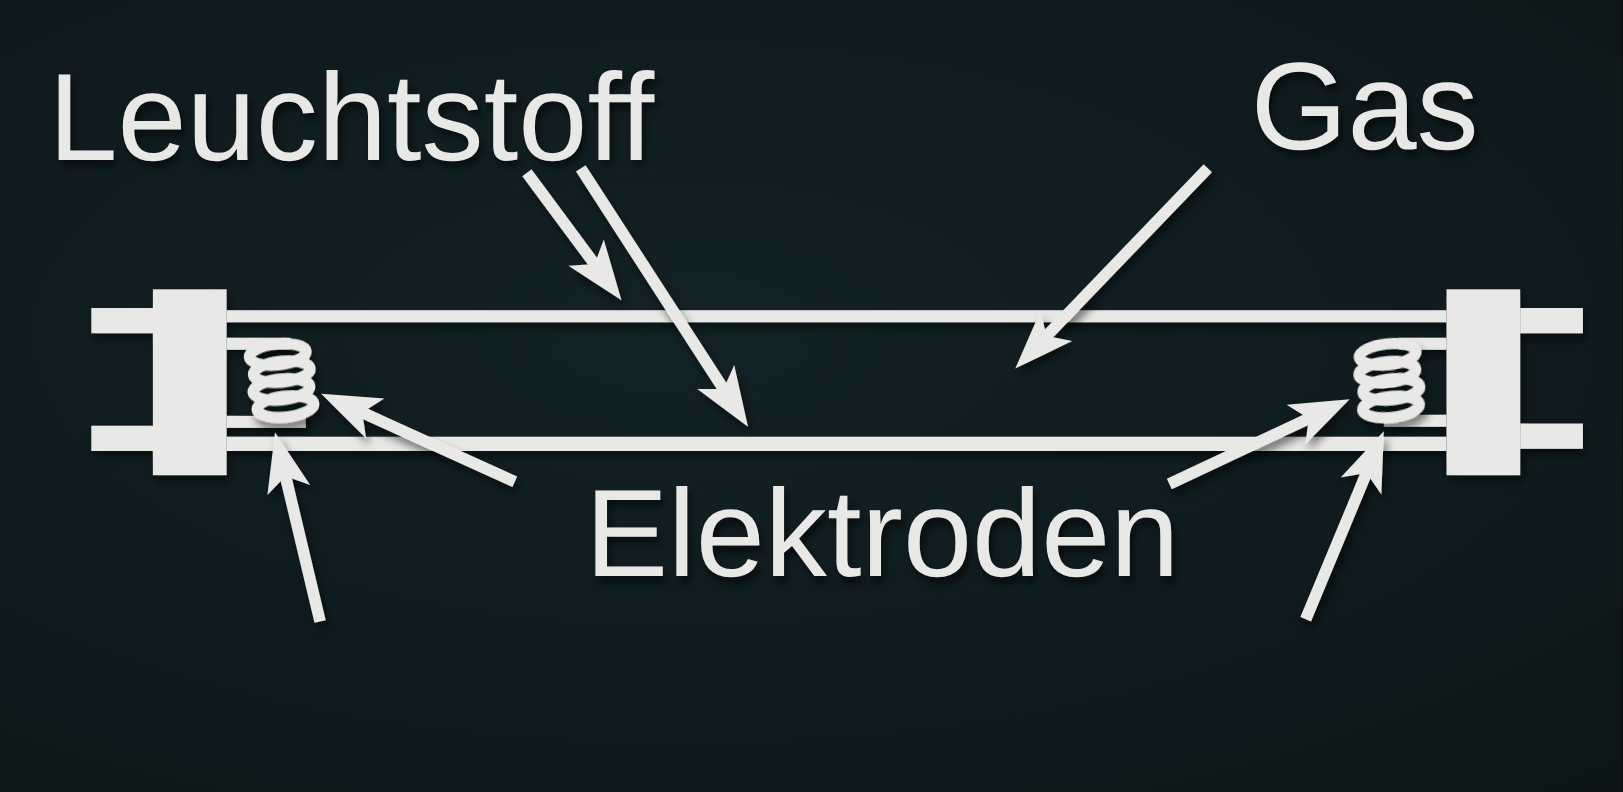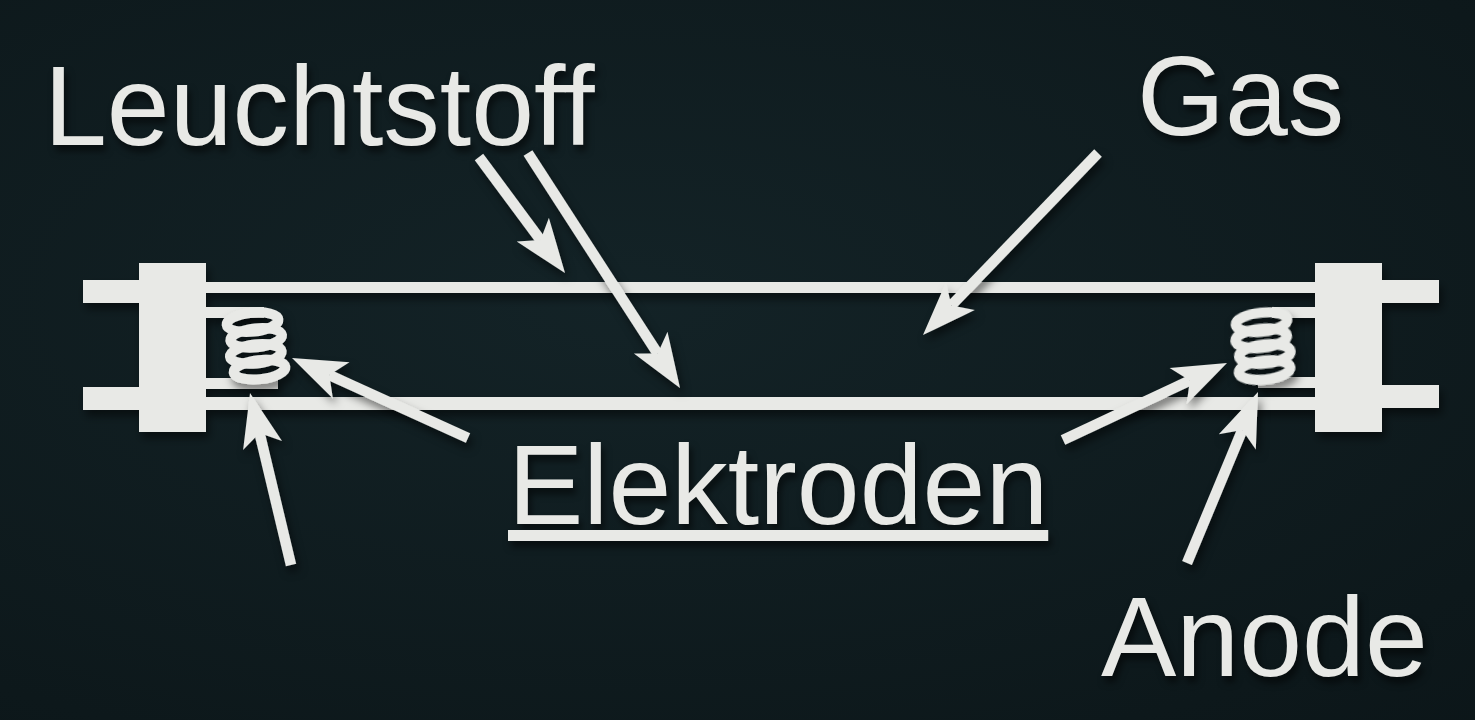--- a/index.html
+++ b/index.html
@@ -97,16 +97,15 @@
       </g>
       <g>
         <line x1="1187" y1="563" x2="1242.3" y2="429.9"></line>
         <polygon stroke="none" points="1258,392 1255.8,449.6 1242.3,429.9 1218.8,434.2"></polygon>
       </g>
     </g>
   </svg>
 
   <div class="lbl" style="left:44px;  top:50px;">Leuchtstoff</div>
   <div class="lbl" style="left:1089px;top:40px;margin-left:48px;">Gas</div>
-  <div class="lbl" style="left:508px; top:429px;text-decoration:underline;">Elektroden</div>
-  <div class="lbl" style="left:1101px;top:581px;">Anode</div>
+  <div class="lbl" style="left:532px; top:429px;">Elektroden</div>
 
 </div>
 
 </body></html>

